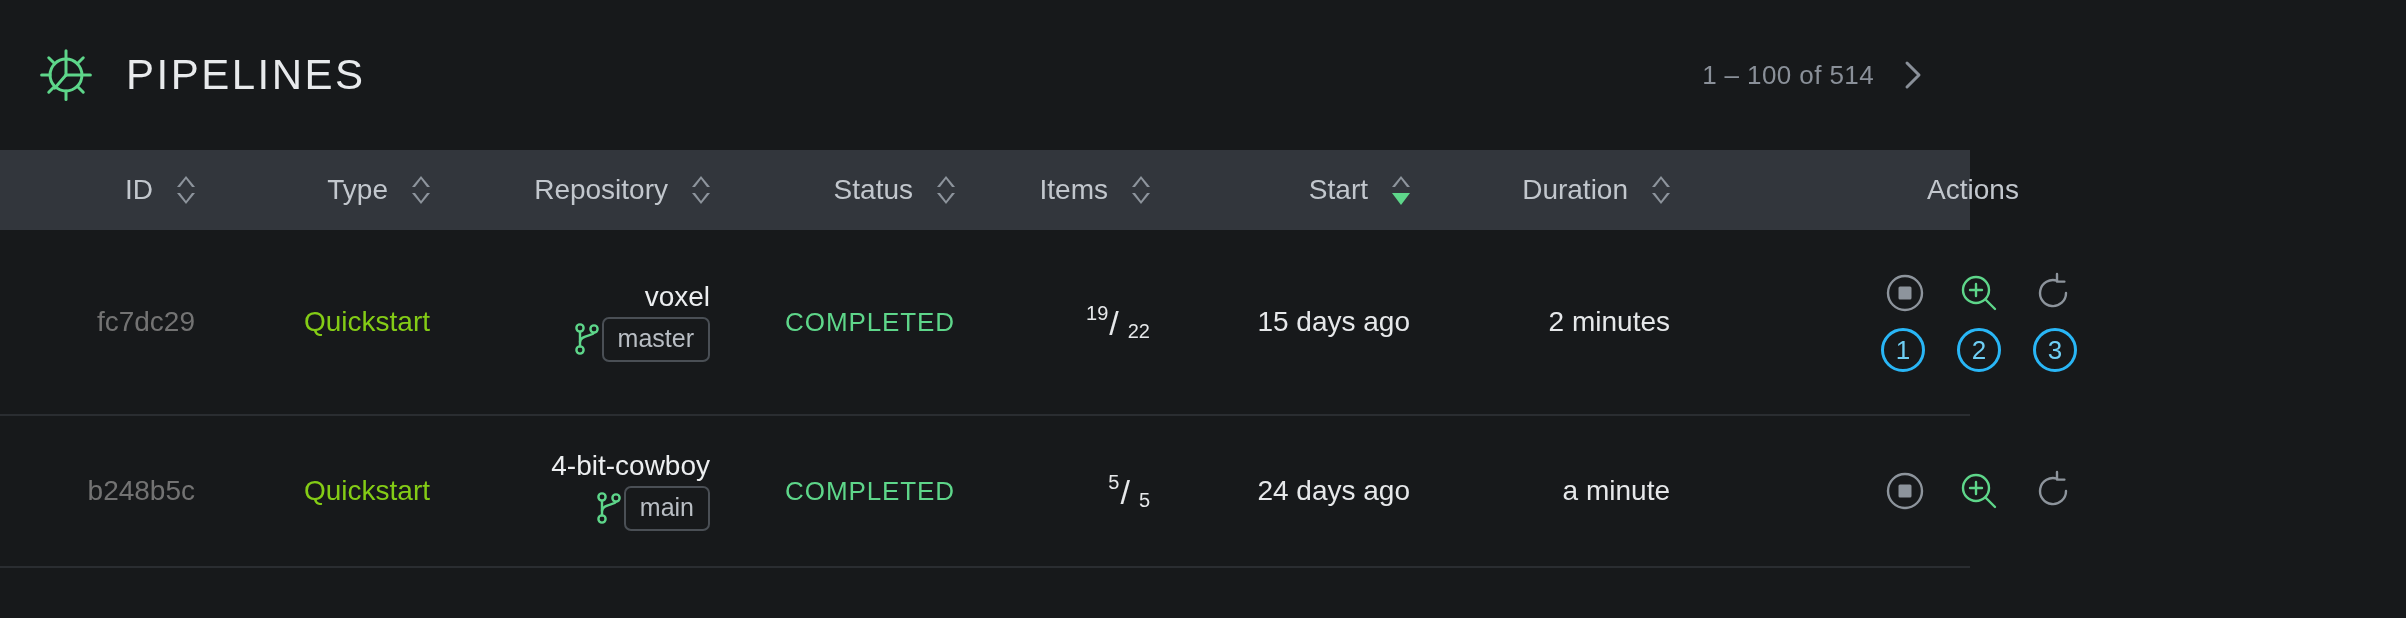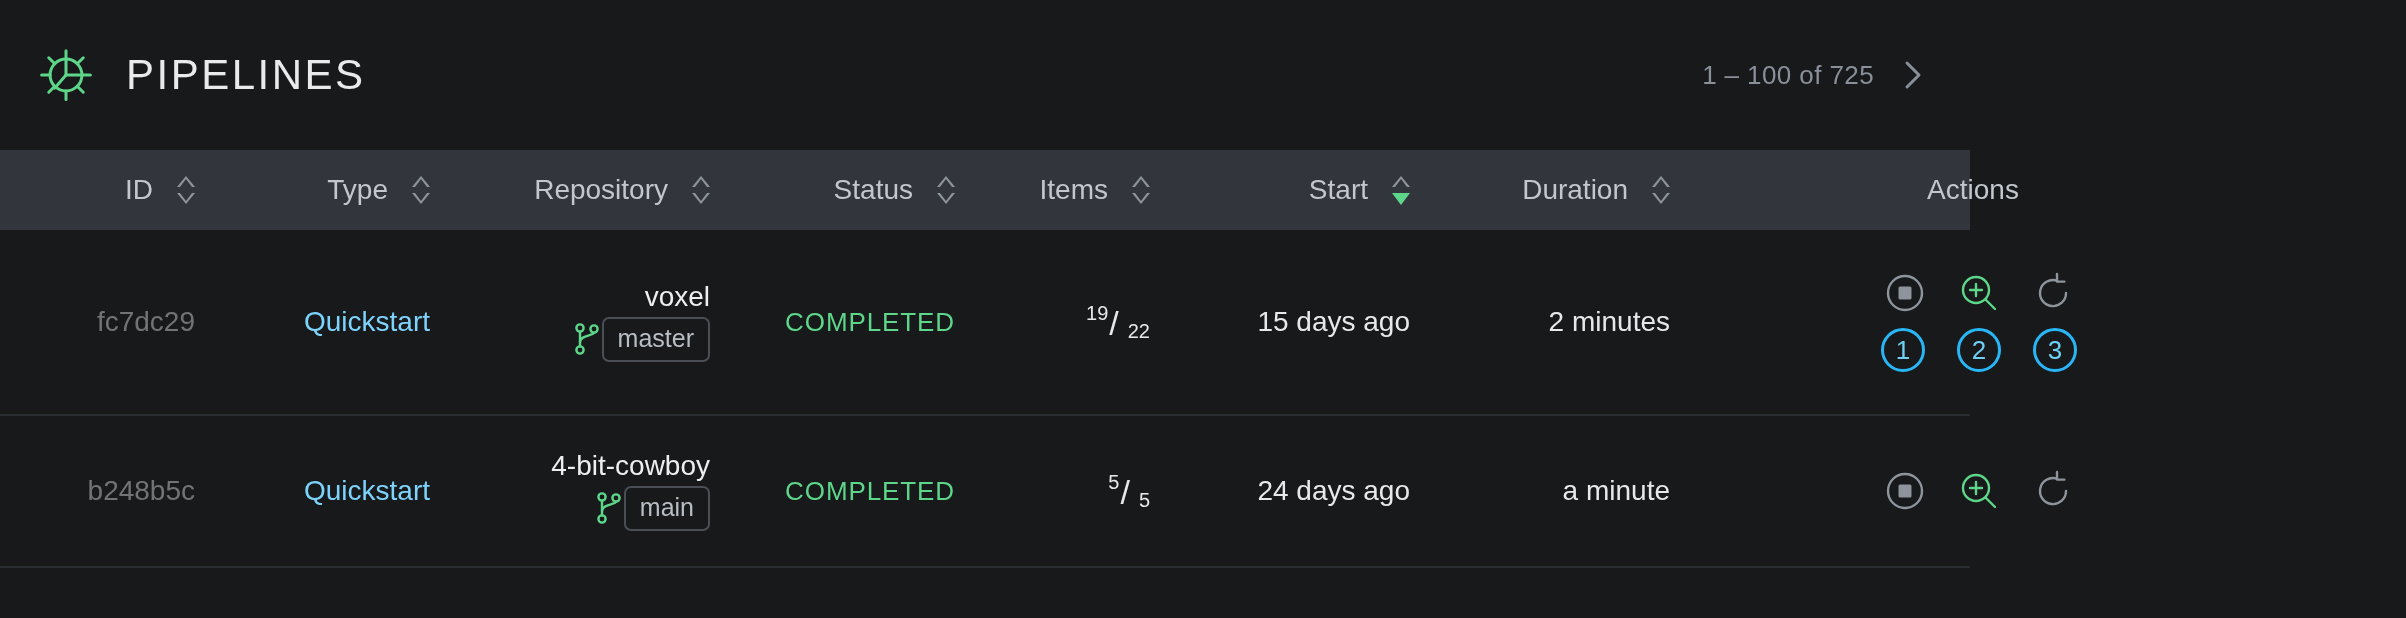--- a/index.html
+++ b/index.html
@@ -57,21 +57,21 @@
     grid-template-columns: 195px 235px 280px 245px 195px 260px 260px 736px;
     align-items: center;
     background: #17191b;
     border-bottom: 2px solid #2a2d31;
   }
   .row-1 { height: 186px; }
   .row-2 { height: 152px; }
 
   .cell { display: flex; align-items: center; justify-content: flex-end; font-size: 28px; color: #e6e8ea; }
   .cell-id { color: #737373; }
-  .cell-type { color: #7dd3fc; }
+  .cell-type { color: #84cc16; }
 
   
   .repo-cell { flex-direction: column; align-items: flex-end; justify-content: center; gap: 4px; }
   .repo-name { font-size: 28px; color: #eceef0; white-space: nowrap; line-height: 1.1; }
   .repo-branch-line { display: flex; align-items: center; gap: 0; }
   .branch-icon { width: 30px; height: 38px; display: block; flex: none; }
   .branch-chip {
     border: 2px solid #4a4f55; border-radius: 7px;
     padding: 5px 14px 7px; font-size: 25px; color: #b9bec4;
     line-height: 1.15; white-space: nowrap;
@@ -120,21 +120,21 @@
             <line x1="32" y1="32" x2="20" y2="46"></line>
           </g>
         </svg>
       </span>
       <span class="app-title">PIPELINES</span>
     </div>
 
     <div class="topbar-spacer"></div>
 
     <div class="pager">
-      <span class="pager-label">1 – 100 of 725</span>
+      <span class="pager-label">1 – 100 of 514</span>
       <span class="pager-next">
         <svg viewBox="0 0 26 34" width="26" height="34" aria-hidden="true">
           <polyline points="7,5 19,17 7,29" fill="none" stroke="#8a9099" stroke-width="3" stroke-linecap="round" stroke-linejoin="round"></polyline>
         </svg>
       </span>
     </div>
   </div>
 
   <div class="table">
 

